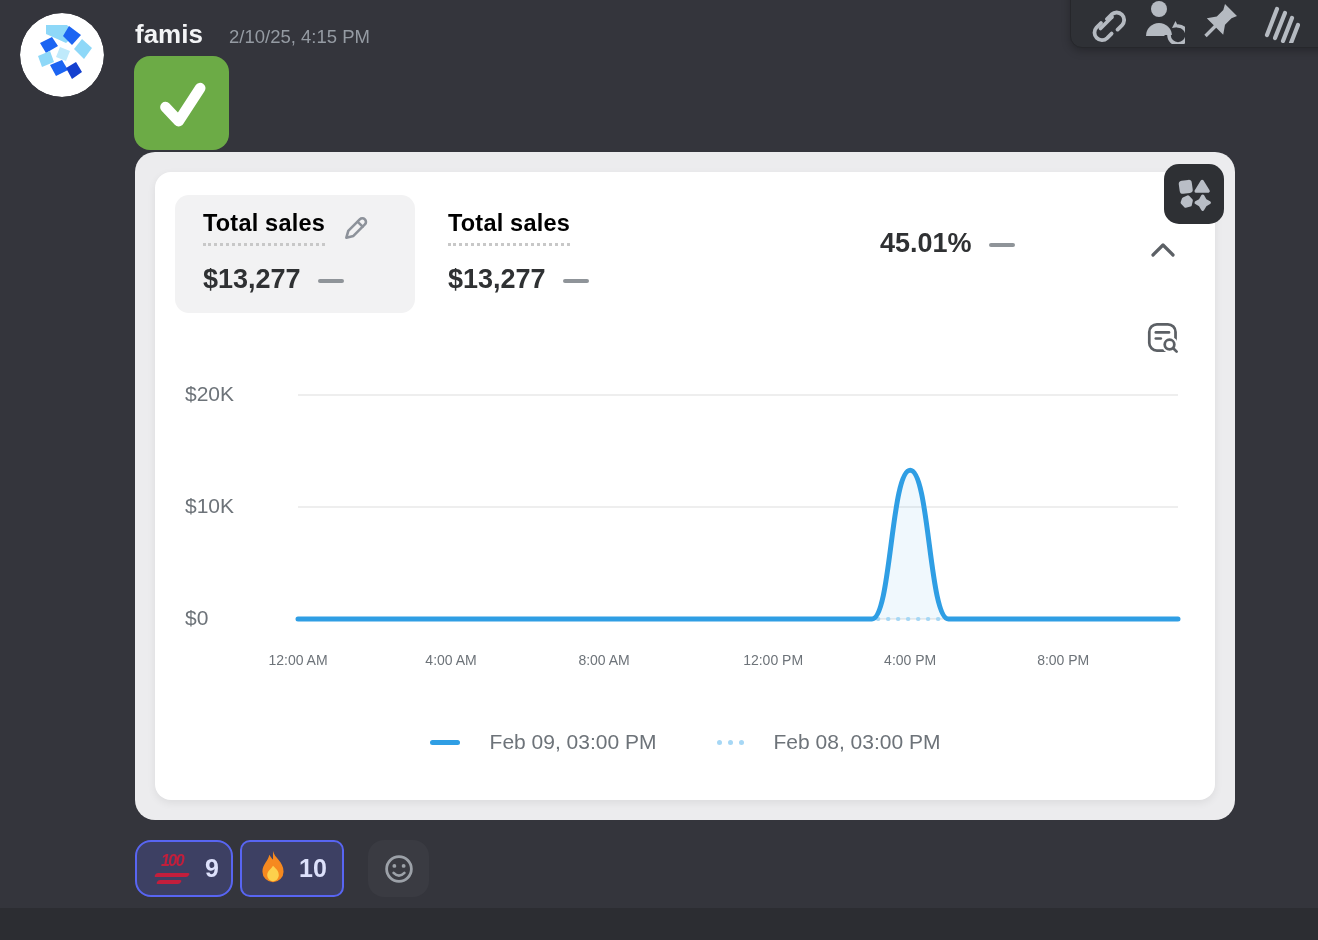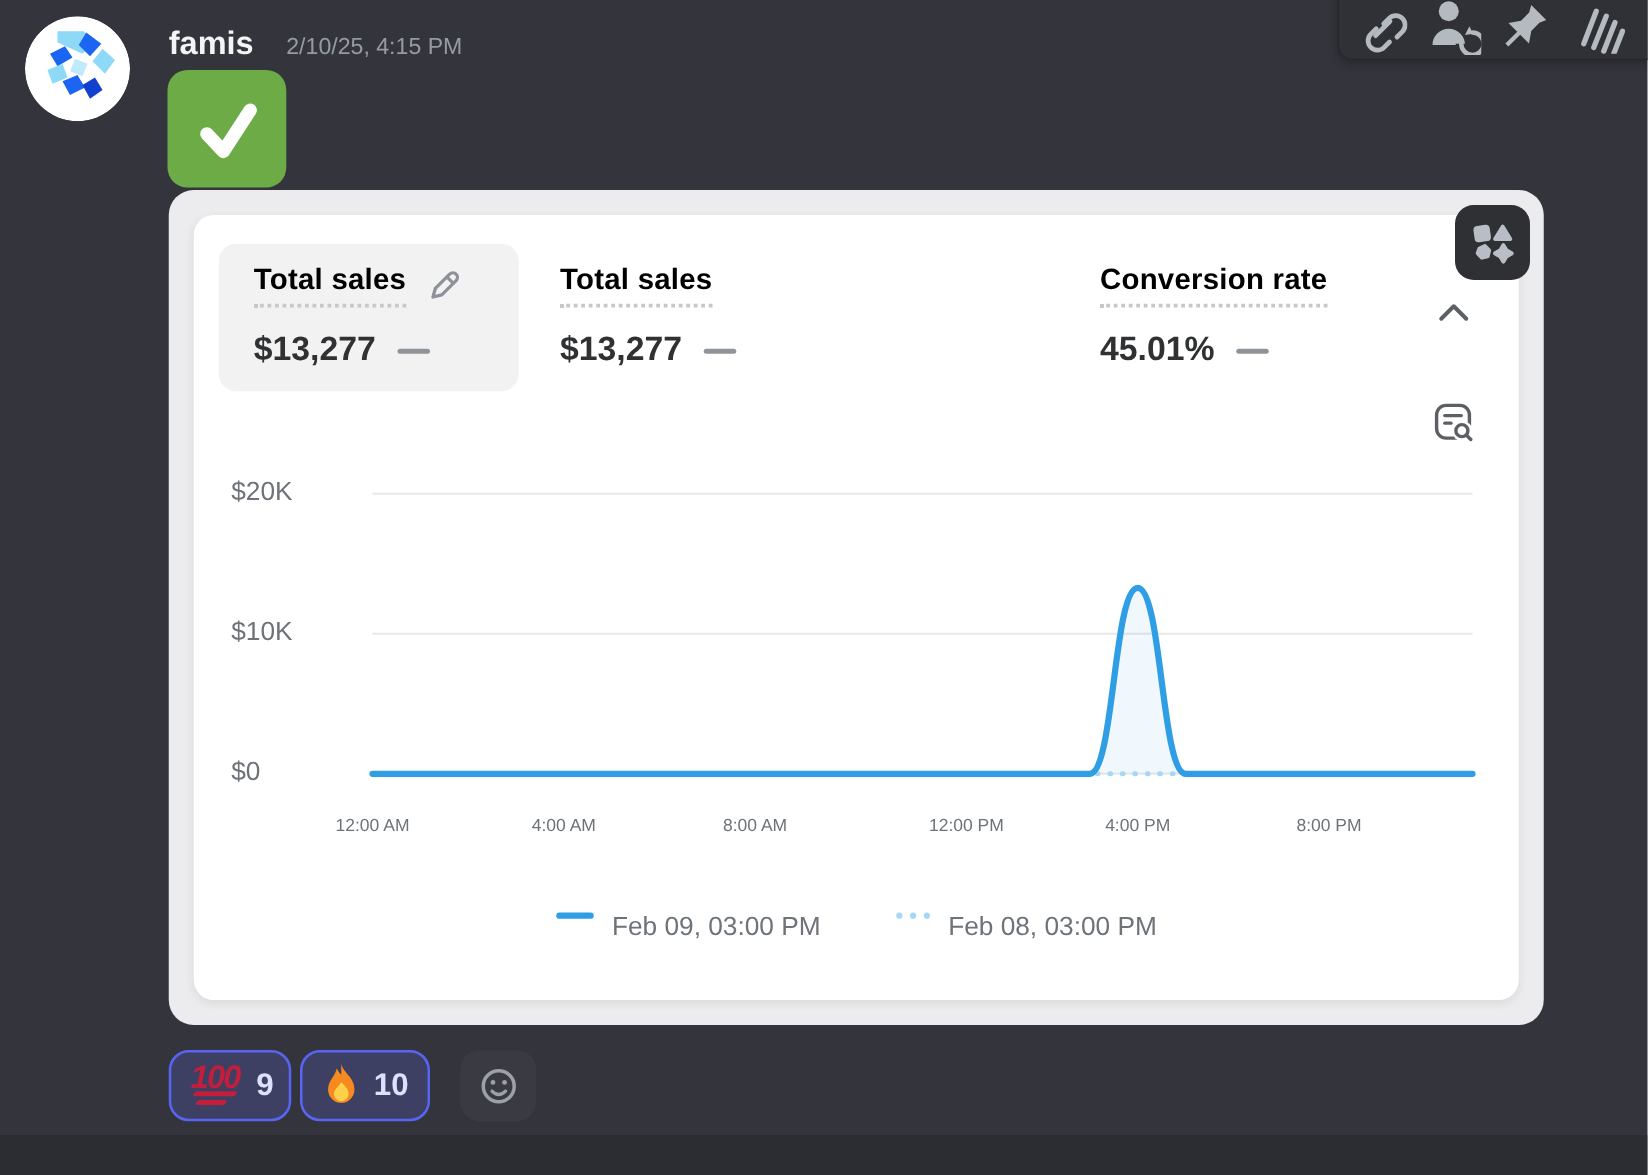--- a/index.html
+++ b/index.html
@@ -50,34 +50,34 @@
   .collapse-btn { position:absolute; left:992px; top:66px; width:32px; height:24px; cursor:pointer; display:flex; align-items:center; justify-content:center; }
   .inspect-btn { position:absolute; left:989px; top:147px; width:38px; height:38px; cursor:pointer; display:flex; align-items:center; justify-content:center; }
 
   
   .chart-svg { position:absolute; left:0; top:0; width:1060px; height:628px; pointer-events:none; }
   .axis-layer { position:absolute; left:0; top:0; width:1060px; height:764px; pointer-events:none; }
   .xtick { position:absolute; top:480px; transform:translateX(-50%); font-size:14px; color:#6d7379; white-space:nowrap; }
   .ytick { position:absolute; left:30px; font-size:21px; color:#6d7379; white-space:nowrap; }
 
   .legend { position:absolute; left:0; top:558px; width:100%; display:flex; justify-content:center; gap:60px; }
-  .legend-item { display:flex; align-items:flex-start; gap:15px; }
+  .legend-item { display:flex; align-items:center; gap:30px; }
   .swatch.solid { width:30px; height:5px; border-radius:3px; }
   .swatch.dotted { display:flex; gap:6px; align-items:center; }
   .swatch.dotted i { width:5px; height:5px; border-radius:50%; display:block; }
   .legend-text { font-size:21px; color:#6d7379; white-space:nowrap; }
 
   
   .reaction { position:absolute; top:840px; height:57px; border-radius:16px; border:2px solid #5865f2;
     background:#3d4063; display:flex; align-items:center; justify-content:center; gap:10px; cursor:pointer; }
   .reaction.r1 { left:135px; width:98px; }
-  .reaction.r2 { left:240px; width:104px; }
+  .reaction.r2 { left:240px; width:104px;border-radius:10px; }
   .reaction-count { font-size:25px; font-weight:600; color:#dde1fb; }
   .emoji-100 { display:flex; flex-direction:column; align-items:center; width:46px; margin-top:-2px; }
-  .emoji-100 .txt { font-size:26px; font-weight:800; font-style:italic; color:#c31e3c; letter-spacing:-1.5px; line-height:20px; }
+  .emoji-100 .txt { font-size:16px; font-weight:800; font-style:italic; color:#c31e3c; letter-spacing:-1.5px; line-height:20px; }
   .emoji-100 .bar { height:4px; background:#c31e3c; border-radius:2px; transform:skewX(-28deg); }
   .emoji-100 .bar.b1 { width:34px; margin-top:2px; }
   .emoji-100 .bar.b2 { width:24px; margin-top:3px; margin-left:-6px; }
   .add-reaction { position:absolute; left:368px; top:840px; width:61px; height:57px; border-radius:16px;
     background:#3a3b42; display:flex; align-items:center; justify-content:center; cursor:pointer; }
 </style>
 </head>
 <body>
 
 <svg class="avatar" viewBox="0 0 84 84">
@@ -170,23 +170,20 @@
         <span class="metric-label">Total sales</span>
       </div>
       <div class="metric-value-row">
         <span class="metric-value">$13,277</span>
         <span class="metric-dash"></span>
       </div>
     </div>
 
 
     <div class="metric m4">
-      <div class="metric-label-row">
-        <span class="metric-label">Conversion rate</span>
-      </div>
       <div class="metric-value-row">
         <span class="metric-value">45.01%</span>
         <span class="metric-dash"></span>
       </div>
     </div>
 
     <div class="collapse-btn">
       <svg width="28" height="18" viewBox="0 0 28 18">
         <path d="M4 14 L14 4 L24 14" fill="none" stroke="#5c6065" stroke-width="3.2" stroke-linecap="round" stroke-linejoin="round"></path>
       </svg>

